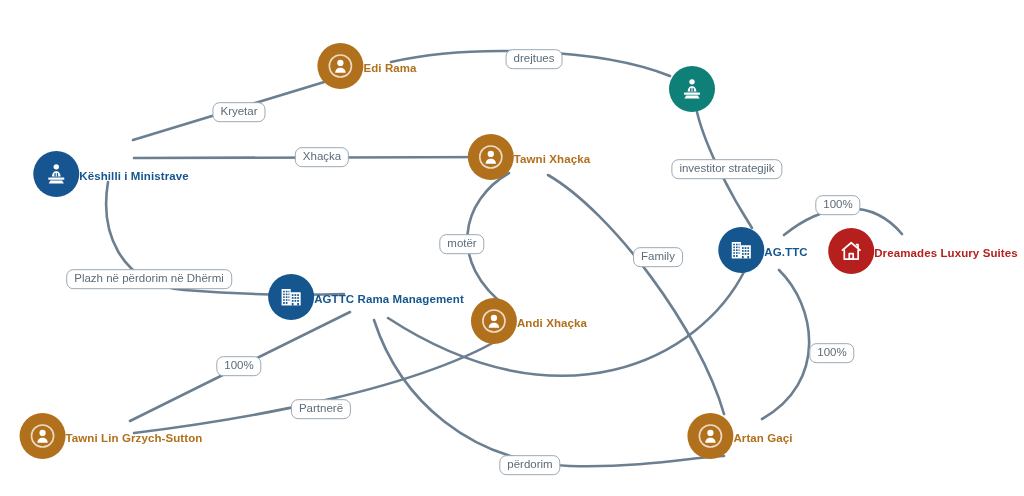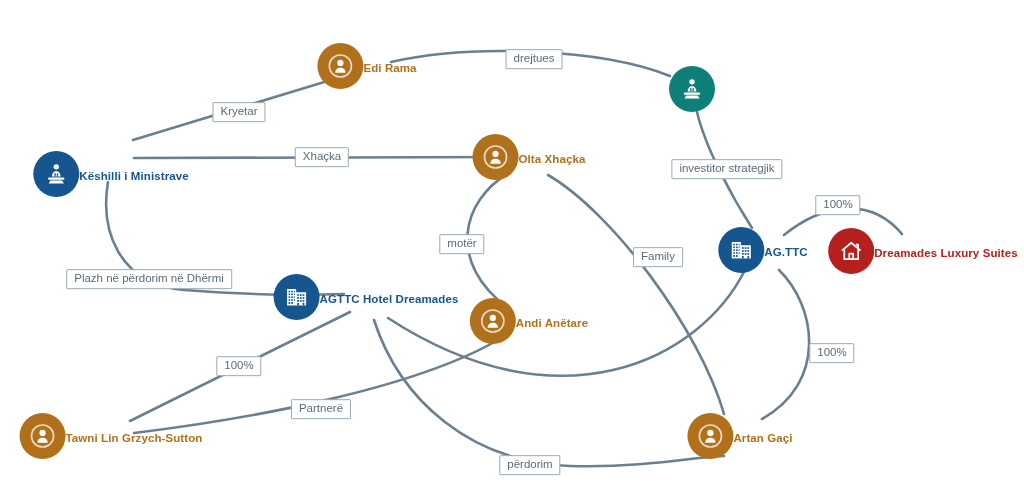--- a/index.html
+++ b/index.html
@@ -58,21 +58,21 @@
     font-weight: bold;
     white-space: nowrap;
     text-align: center;
     letter-spacing: 0.1px;
   }
   .edge-label {
     position: absolute;
     transform: translate(-50%, -50%);
     background: #ffffff;
     border: 1.4px solid #9aa9b5;
-    border-radius: 1px;
+    border-radius: 7px;
     padding: 2px 7px 3px 7px;
     font-size: 11.5px;
     color: #5c6b78;
     white-space: nowrap;
     line-height: 1.1;
     cursor: pointer;
   }
 </style>
 </head>
 <body>
@@ -132,21 +132,21 @@
         </div>
       </div>
       <div class="node" style="left: 529px; top: 157px;">
         <div class="node-circle" style="background: rgb(177, 112, 27);">
           <svg viewBox="0 0 24 24" fill="none" stroke="#ffffff" stroke-width="1.5">
             <circle cx="12" cy="12" r="10.2" stroke-opacity="0.75"></circle>
             <circle cx="12" cy="9.2" r="2.9" fill="#ffffff" stroke="none"></circle>
             <path d="M7.2 18.2 c0-3.1 2.2-4.7 4.8-4.7 s4.8 1.6 4.8 4.7 z" fill="#ffffff" stroke="none"></path>
           </svg>
         </div>
-        <div class="node-label" style="color: rgb(177, 112, 27);">Olta Xhaçka</div>
+        <div class="node-label" style="color: rgb(177, 112, 27);">Tawni Xhaçka</div>
       </div>
       <div class="node" style="left: 763px; top: 250px;">
         <div class="node-circle" style="background: rgb(21, 86, 143);">
           <svg viewBox="0 0 24 24" fill="none" stroke="#ffffff" stroke-width="1.4">
             <rect x="3.2" y="4.6" width="8.4" height="15.2" fill="#ffffff" stroke="none"></rect>
             <rect x="11.2" y="7.6" width="9.6" height="12.2" fill="#ffffff" stroke="none"></rect>
             <g fill="#15568f" stroke="none">
               <rect x="4.6" y="6.2" width="1.5" height="1.5"></rect>
               <rect x="7.1" y="6.2" width="1.5" height="1.5"></rect>
               <rect x="9.5" y="6.2" width="0.9" height="1.5"></rect>
@@ -215,31 +215,31 @@
               <rect x="15.1" y="12.1" width="1.6" height="1.6"></rect>
               <rect x="17.6" y="12.1" width="1.6" height="1.6"></rect>
               <rect x="12.6" y="14.8" width="1.6" height="1.6"></rect>
               <rect x="15.1" y="14.8" width="1.6" height="1.6"></rect>
               <rect x="17.6" y="14.8" width="1.6" height="1.6"></rect>
               <rect x="12.6" y="17.5" width="1.6" height="2.3"></rect>
               <rect x="17.6" y="17.5" width="1.6" height="2.3"></rect>
             </g>
           </svg>
         </div>
-        <div class="node-label" style="color: rgb(21, 86, 143);">AGTTC Hotel Dreamades</div>
+        <div class="node-label" style="color: rgb(21, 86, 143);">AGTTC Rama Management</div>
       </div>
       <div class="node" style="left: 529px; top: 321px;">
         <div class="node-circle" style="background: rgb(177, 112, 27);">
           <svg viewBox="0 0 24 24" fill="none" stroke="#ffffff" stroke-width="1.5">
             <circle cx="12" cy="12" r="10.2" stroke-opacity="0.75"></circle>
             <circle cx="12" cy="9.2" r="2.9" fill="#ffffff" stroke="none"></circle>
             <path d="M7.2 18.2 c0-3.1 2.2-4.7 4.8-4.7 s4.8 1.6 4.8 4.7 z" fill="#ffffff" stroke="none"></path>
           </svg>
         </div>
-        <div class="node-label" style="color: rgb(177, 112, 27);">Andi Anëtare</div>
+        <div class="node-label" style="color: rgb(177, 112, 27);">Andi Xhaçka</div>
       </div>
       <div class="node" style="left: 111px; top: 436px;">
         <div class="node-circle" style="background: rgb(177, 112, 27);">
           <svg viewBox="0 0 24 24" fill="none" stroke="#ffffff" stroke-width="1.5">
             <circle cx="12" cy="12" r="10.2" stroke-opacity="0.75"></circle>
             <circle cx="12" cy="9.2" r="2.9" fill="#ffffff" stroke="none"></circle>
             <path d="M7.2 18.2 c0-3.1 2.2-4.7 4.8-4.7 s4.8 1.6 4.8 4.7 z" fill="#ffffff" stroke="none"></path>
           </svg>
         </div>
         <div class="node-label" style="color: rgb(177, 112, 27);">Tawni Lin Grzych-Sutton</div>

